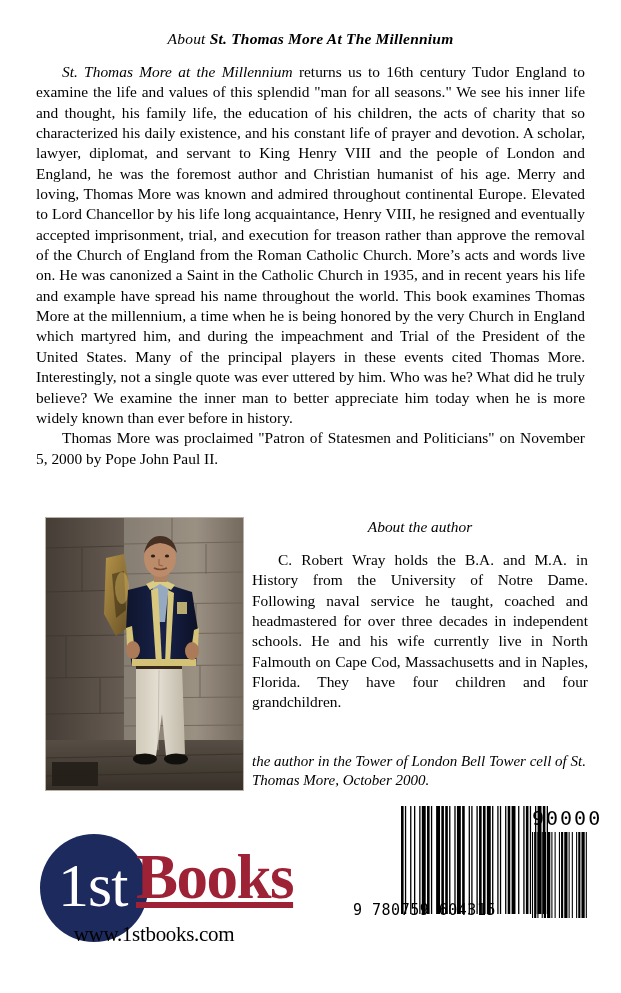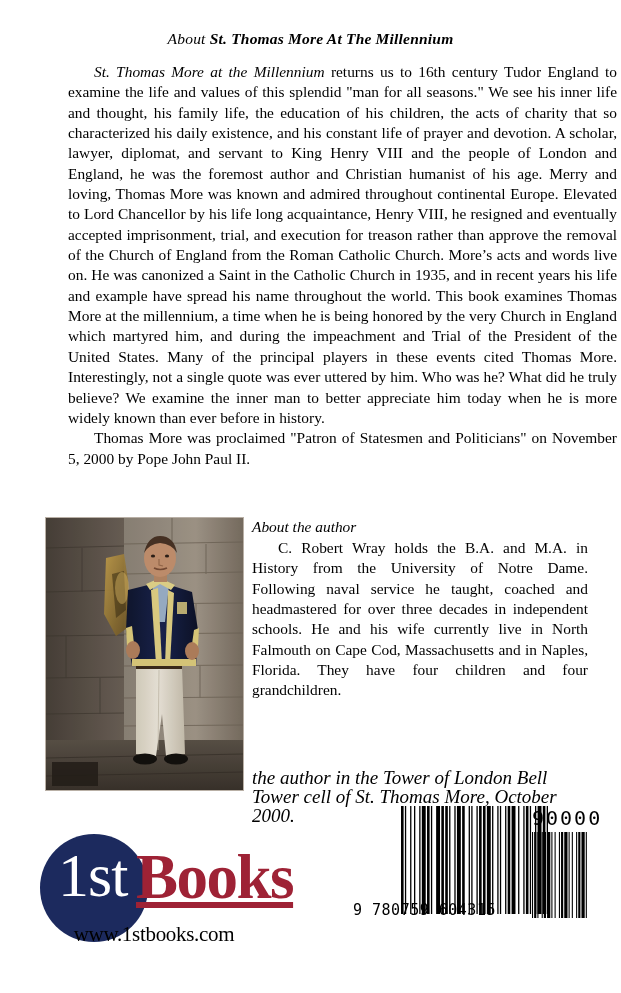--- a/index.html
+++ b/index.html
@@ -34,21 +34,20 @@
   .blurb {
     position: absolute;
     left: 36px;
     top: 62px;
     width: 549px;
     font-size: 15.4px;
     line-height: 20.35px;
     text-align: justify;
     text-justify: inter-word;
     hyphens: none;
-    margin-left: 32px;
   }
   .blurb p {
     margin: 0;
     text-indent: 26px;
   }
   .blurb p.second {
     text-indent: 26px;
   }
   .blurb em {
     font-style: italic;
@@ -70,36 +69,37 @@
   
   .author-col {
     position: absolute;
     left: 252px;
     top: 518px;
     width: 336px;
   }
   .about-author-head {
     font-style: italic;
     font-size: 15.4px;
-    margin: 0 0 2px 0;
+    text-align: center;
+    margin: 0 0 14px 0;
   }
   .author-bio {
     font-size: 15.4px;
     line-height: 20.35px;
     text-align: justify;
     margin: 0;
     text-indent: 26px;
   }
   .photo-caption {
     position: absolute;
     left: 252px;
-    top: 768px;
+    top: 752px;
     width: 340px;
     font-style: italic;
-    font-size: 19px;
+    font-size: 15px;
     line-height: 19px;
   }
 
   
   .logo-block {
     position: absolute;
     left: 28px;
     top: 832px;
     width: 285px;
     height: 125px;
@@ -109,21 +109,21 @@
     left: 12px;
     top: 2px;
     width: 108px;
     height: 108px;
     border-radius: 50%;
     background: #1c2a5e;
   }
   .logo-1st {
     position: absolute;
     left: 30px;
-    top: 12px;
+    top: 22px;
     font-size: 62px;
     line-height: 62px;
     color: #ffffff;
     font-family: "Liberation Serif", "DejaVu Serif", serif;
     letter-spacing: -1px;
     z-index: 3;
   }
   .logo-books {
     position: absolute;
     left: 108px;

